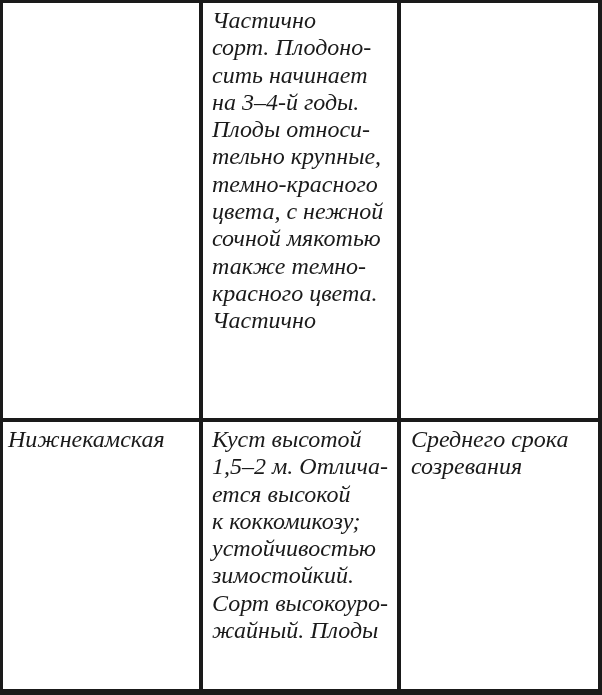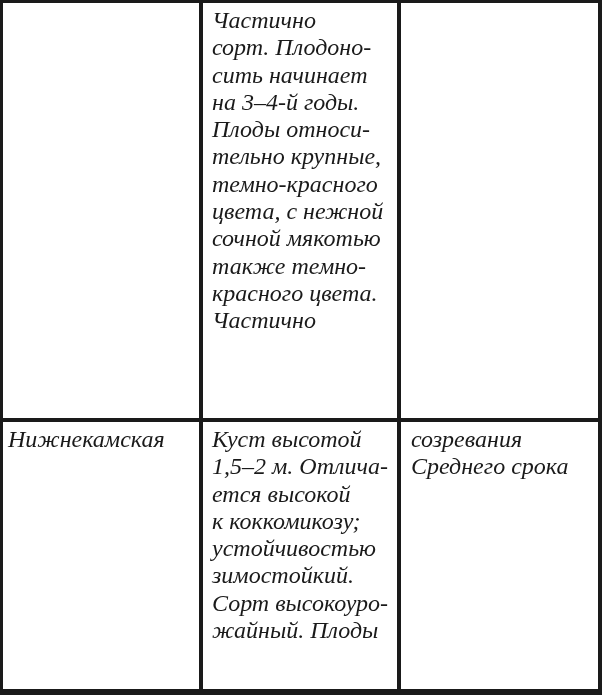--- a/index.html
+++ b/index.html
@@ -45,16 +45,16 @@
     <span class="ln">Куст высотой</span>
     <span class="ln">1,5–2 м. Отлича-</span>
     <span class="ln">ется высокой</span>
     <span class="ln">к коккомикозу;</span>
     <span class="ln">устойчивостью</span>
     <span class="ln">зимостойкий.</span>
     <span class="ln">Сорт высокоуро-</span>
     <span class="ln">жайный. Плоды</span>
   </div>
   <div class="cell" style="left:411px;top:426px;">
+    <span class="ln">Среднего срока</span>
     <span class="ln">созревания</span>
-    <span class="ln">Среднего срока</span>
   </div>
 </div>
 
 </body></html>

